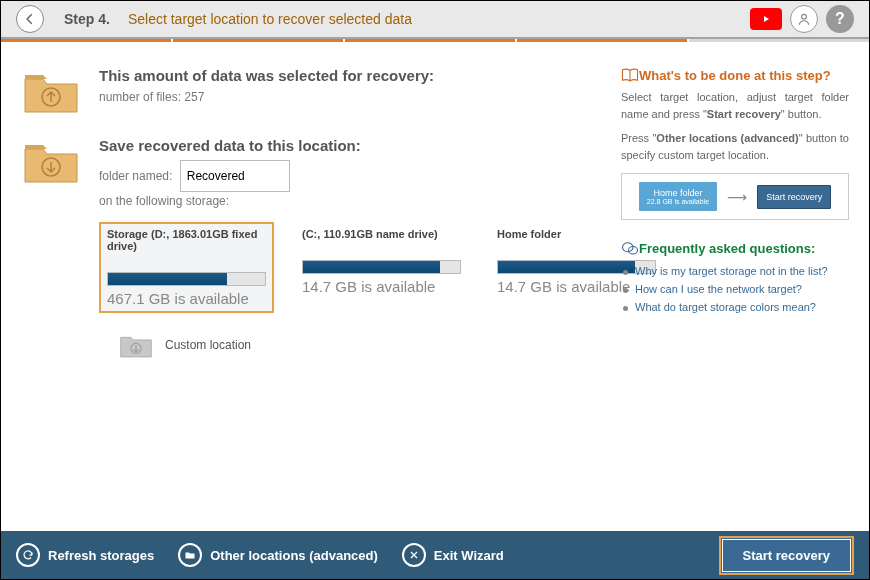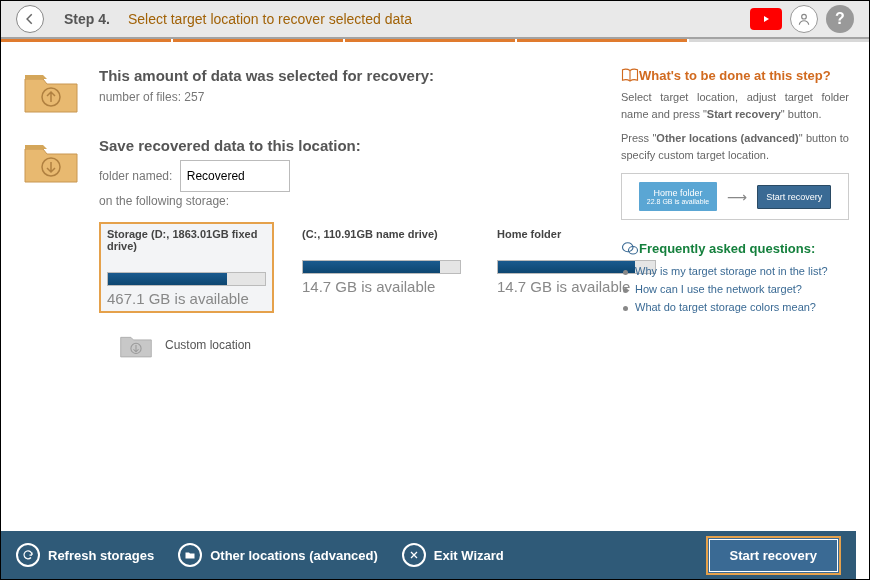--- a/index.html
+++ b/index.html
@@ -43,21 +43,21 @@
 .help-text{color:#666;font-size:11px;line-height:1.5;margin-bottom:8px;text-align:justify}
 .help-text b{font-weight:bold}
 .hint-img{border:1px solid #ccc;padding:8px;display:flex;align-items:center;justify-content:center;gap:10px;margin:10px 0 20px}
 .hint-box{font-size:9px;color:#fff;padding:6px 8px;border-radius:1px;text-align:center}
 .hint-box.blue{background:#5aa6d4}
 .hint-box.dark{background:#3a6a94;border:1px solid #2a4a64}
 .arrow{color:#888;font-size:14px}
 .faq-list{list-style:none;margin-top:6px}
 .faq-list li{color:#3a6a94;font-size:11px;padding:3px 0 3px 14px;position:relative;cursor:pointer}
 .faq-list li::before{content:"";width:5px;height:5px;background:#888;border-radius:50%;position:absolute;left:2px;top:8px}
-.footer{position:absolute;bottom:0;left:0;right:13px;height:48px;background:#2f5a78;display:flex;align-items:center;padding:0 15px;color:#fff}
+.footer{position:absolute;bottom:0;left:0;right:0;height:48px;background:#2f5a78;display:flex;align-items:center;padding:0 15px;color:#fff}
 .fbtn{display:flex;align-items:center;gap:8px;color:#fff;font-size:13px;font-weight:bold;margin-right:24px;cursor:pointer}
 .ficon{width:24px;height:24px;border:2px solid #fff;border-radius:50%;display:flex;align-items:center;justify-content:center}
 .ficon svg{width:12px;height:12px}
 .start-btn{margin-left:auto;border:2px solid #e5a14b;background:#3a6a94;padding:10px 22px;color:#fff;font-weight:bold;font-size:13px;cursor:pointer;outline:1px solid #fff;outline-offset:-4px}
 </style>
 </head>
 <body>
 
 <div class="header">
   <div class="back-btn">

